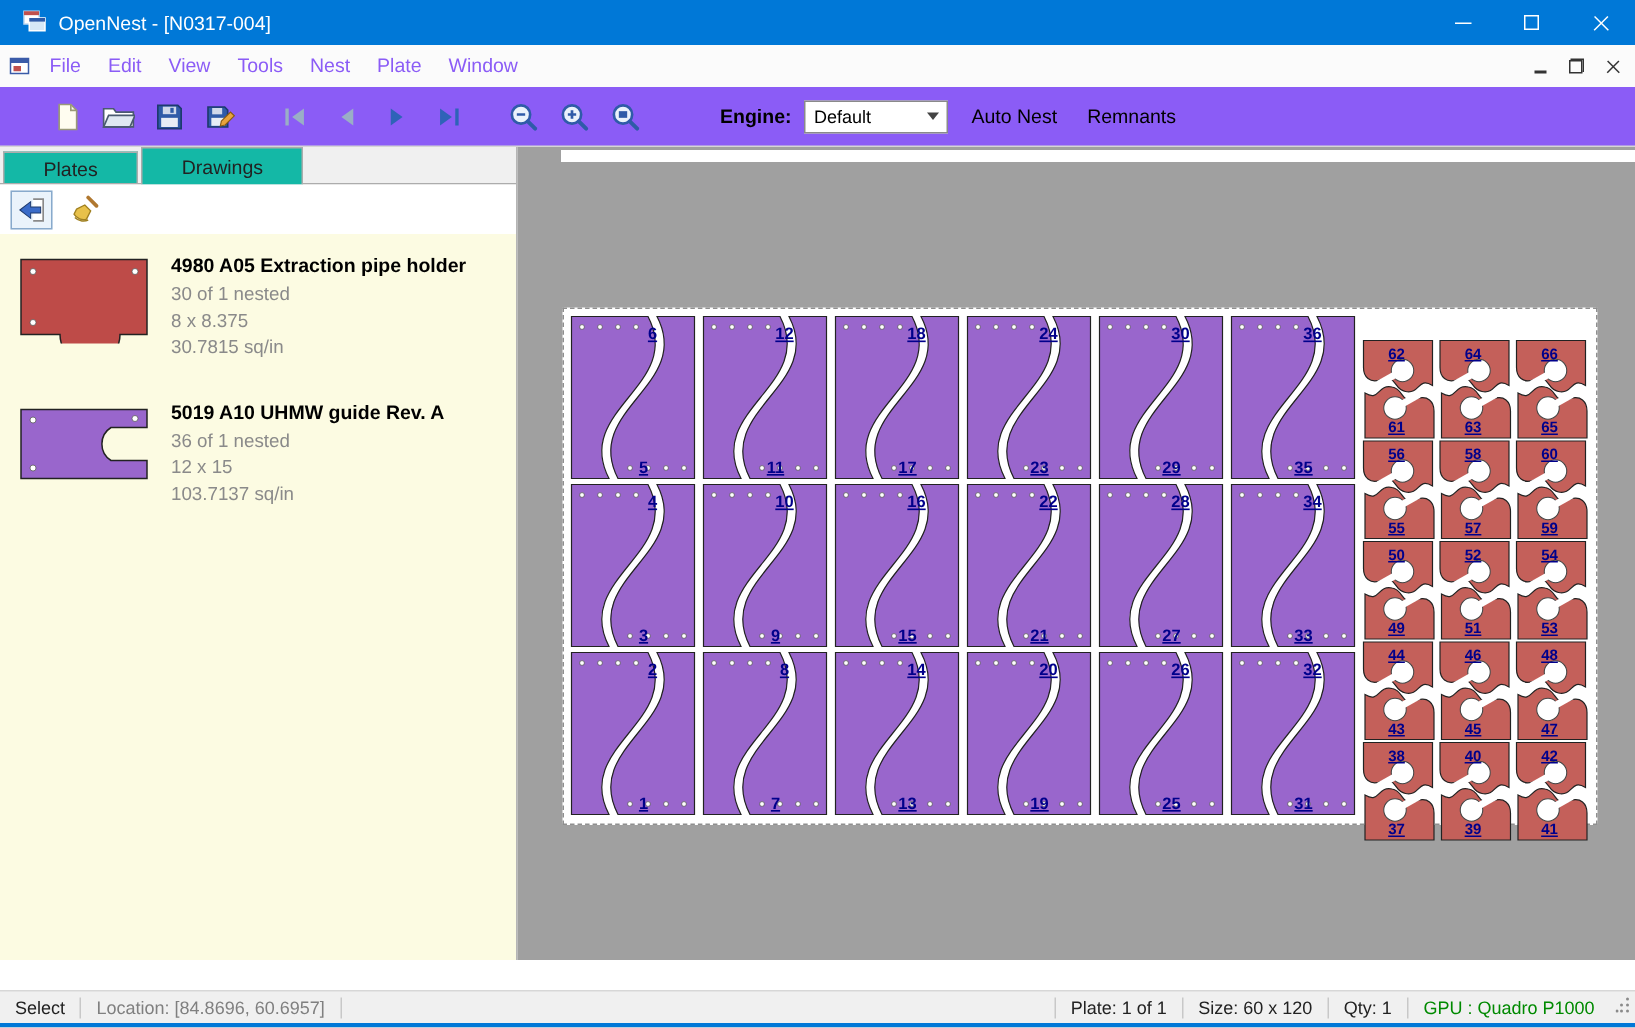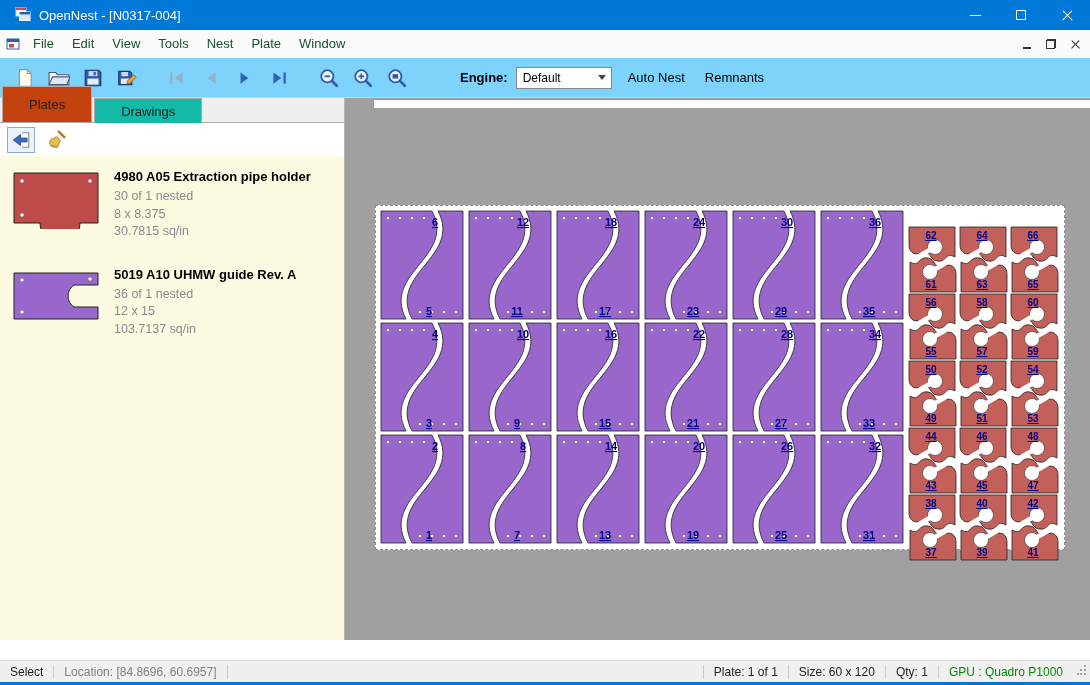--- a/index.html
+++ b/index.html
@@ -12,45 +12,45 @@
   .win-controls { margin-left:auto; display:flex; height:30px; }
   .wc { width:46px; height:30px; display:flex; align-items:center; justify-content:center; color:#fff; }
   .glyph-min { width:11px; height:1px; background:#fff; }
   .glyph-max { width:10px; height:10px; border:1px solid #fff; }
   .glyph-close { position:relative; width:13px; height:13px; }
   .glyph-close::before,.glyph-close::after { content:""; position:absolute; left:0; top:6px; width:13px; height:1.4px; background:#fff; }
   .glyph-close::before { transform:rotate(45deg); } .glyph-close::after { transform:rotate(-45deg); }
 
   
   .menubar { height:28px; background:#FBFBFB; display:flex; align-items:center; padding:0 4px 0 6px; flex:none; }
-  .menu-item { padding:0 9px; font-size:13px; color:#14532d; line-height:28px; }
+  .menu-item { padding:0 9px; font-size:13px; color:#8b5cf6; line-height:28px; }
   .mdi-controls { margin-left:auto; display:flex; align-items:center; gap:2px; }
   .mdic { width:22px; height:20px; display:flex; align-items:center; justify-content:center; color:#333; }
   .g-min2 { width:8px; height:2px; background:#333; margin-top:8px; }
   .g-restore { position:relative; width:10px; height:10px; }
   .g-restore::before { content:""; position:absolute; right:0; top:0; width:7px; height:7px; border:1px solid #333; }
   .g-restore::after { content:""; position:absolute; left:0; bottom:0; width:7px; height:7px; border:1px solid #333; background:#FBFBFB; }
   .g-close2 { position:relative; width:11px; height:11px; }
   .g-close2::before,.g-close2::after { content:""; position:absolute; left:0; top:5px; width:11px; height:1.4px; background:#333; }
   .g-close2::before { transform:rotate(45deg); } .g-close2::after { transform:rotate(-45deg); }
 
   
-  .toolbar { height:40px; background:#7dd3fc; border-bottom:1px solid #D5D5D5; display:flex; align-items:center; padding-left:8px; flex:none; }
+  .toolbar { height:40px; background:#8b5cf6; border-bottom:1px solid #D5D5D5; display:flex; align-items:center; padding-left:28px; flex:none; }
   .tbtn { width:34px; height:32px; display:flex; align-items:center; justify-content:center; }
   .tgroup { display:flex; margin-right:16px; }
   .engine-label { font-weight:bold; font-size:13px; margin:0 8px 0 30px; }
   .combo { width:96px; height:22px; border:1px solid #8a8a8a; background:#fff; display:flex; align-items:center; padding-left:6px; font-size:12px; }
   .combo-arrow { margin-left:auto; margin-right:5px; width:0; height:0; border-left:4px solid transparent; border-right:4px solid transparent; border-top:5px solid #444; }
   .ttext { font-size:13px; padding:0 10px; margin-left:6px; }
 
   
   .body { flex:1; display:flex; min-height:0; }
   .left-panel { width:345px; flex:none; display:flex; flex-direction:column; border-right:1px solid #B5B5B5; background:#fff; }
   .tabstrip { height:25px; background:#F0F0F0; display:flex; align-items:flex-end; padding-left:2px; border-bottom:1px solid #ACACAC; flex:none; }
-  .tab { height:36px; padding:0 26px; display:flex; align-items:center; font-size:13px; border:1px solid #ACACAC; border-bottom:none; background:#c2410c; margin-right:2px; color:#222; }
+  .tab { height:21px; padding:0 26px; display:flex; align-items:center; font-size:13px; border:1px solid #ACACAC; border-bottom:none; background:#14b8a6; margin-right:2px; color:#222; }
   .tab.active { background:#14b8a6; height:25px; margin-bottom:-1px; }
   .panel-toolbar { height:33px; display:flex; align-items:center; gap:7px; padding:0 7px; background:#fff; flex:none; }
   .ptbtn { width:28px; height:26px; display:flex; align-items:center; justify-content:center; background:#fff; }
   .ptbtn.framed { border:1px solid #88AACC; background:#EAF3FB; }
   .drawing-list { flex:1; background:var(--list-yellow); padding:6px 0; overflow:hidden; }
   .drawing-item { display:flex; padding:5px 8px; margin-bottom:14px; }
   .thumb { width:96px; height:62px; flex:none; }
   .dtext { padding-left:10px; padding-top:2px; }
   .dtitle { font-weight:bold; font-size:13px; color:#000; margin-bottom:4px; }
   .dsub { font-size:12.5px; color:#8a8a8a; line-height:1.4; }

